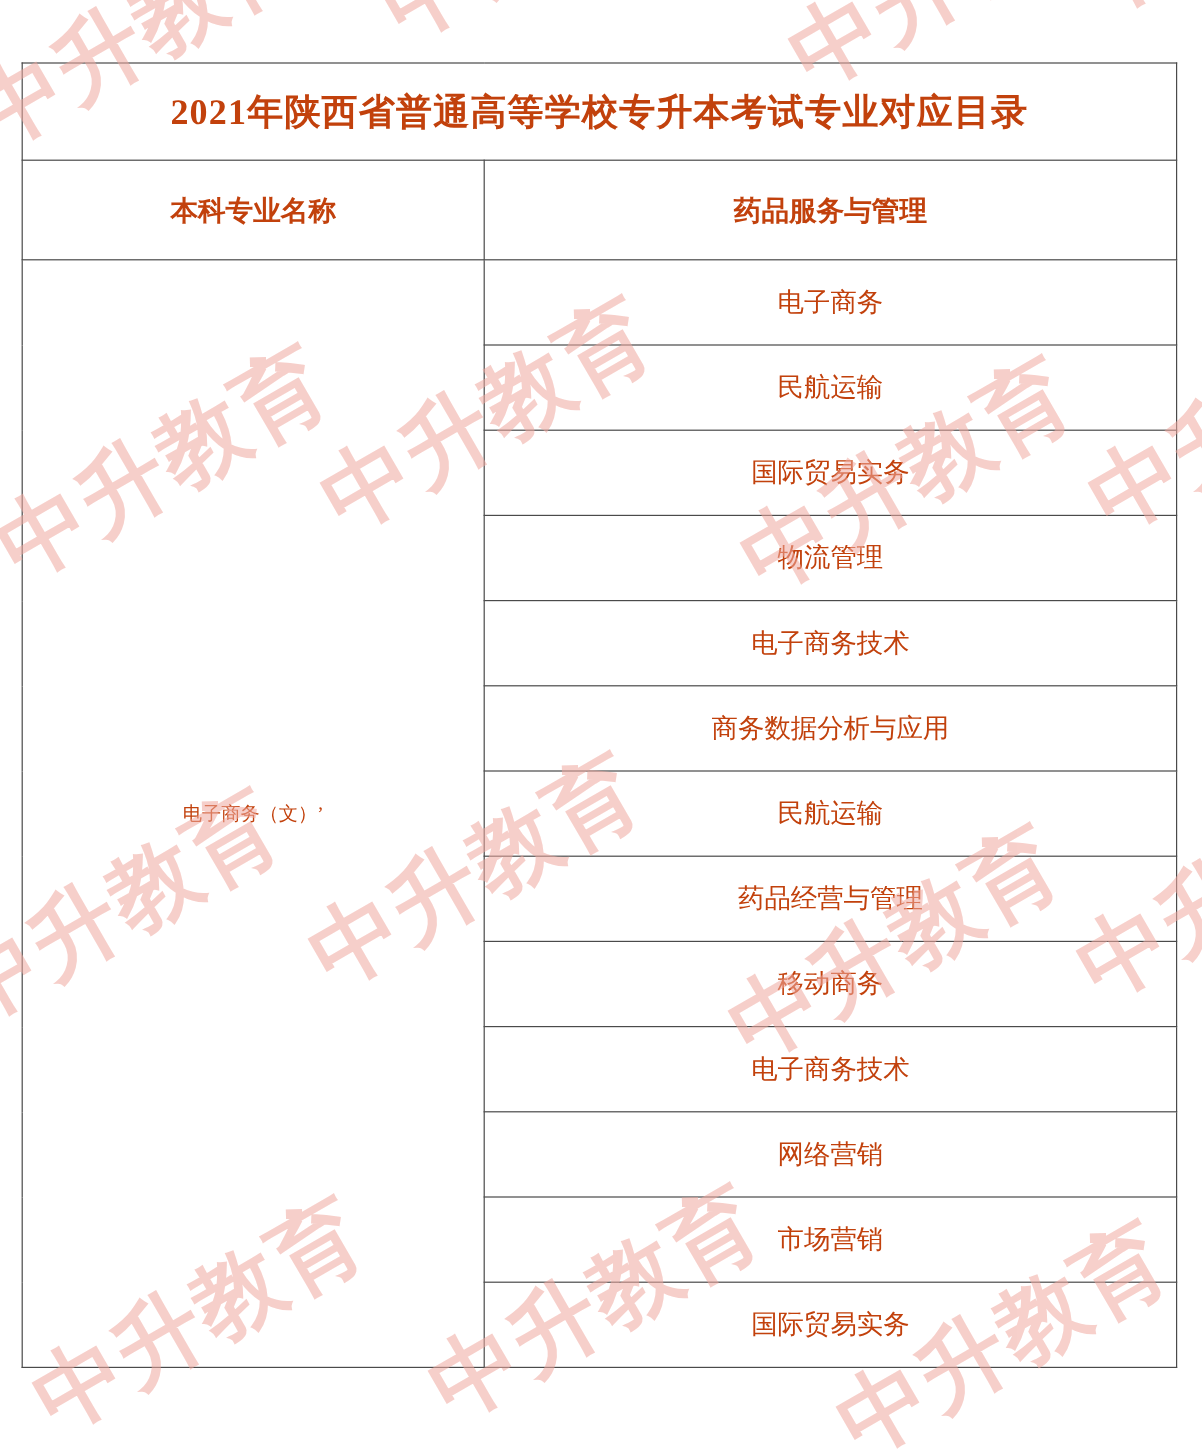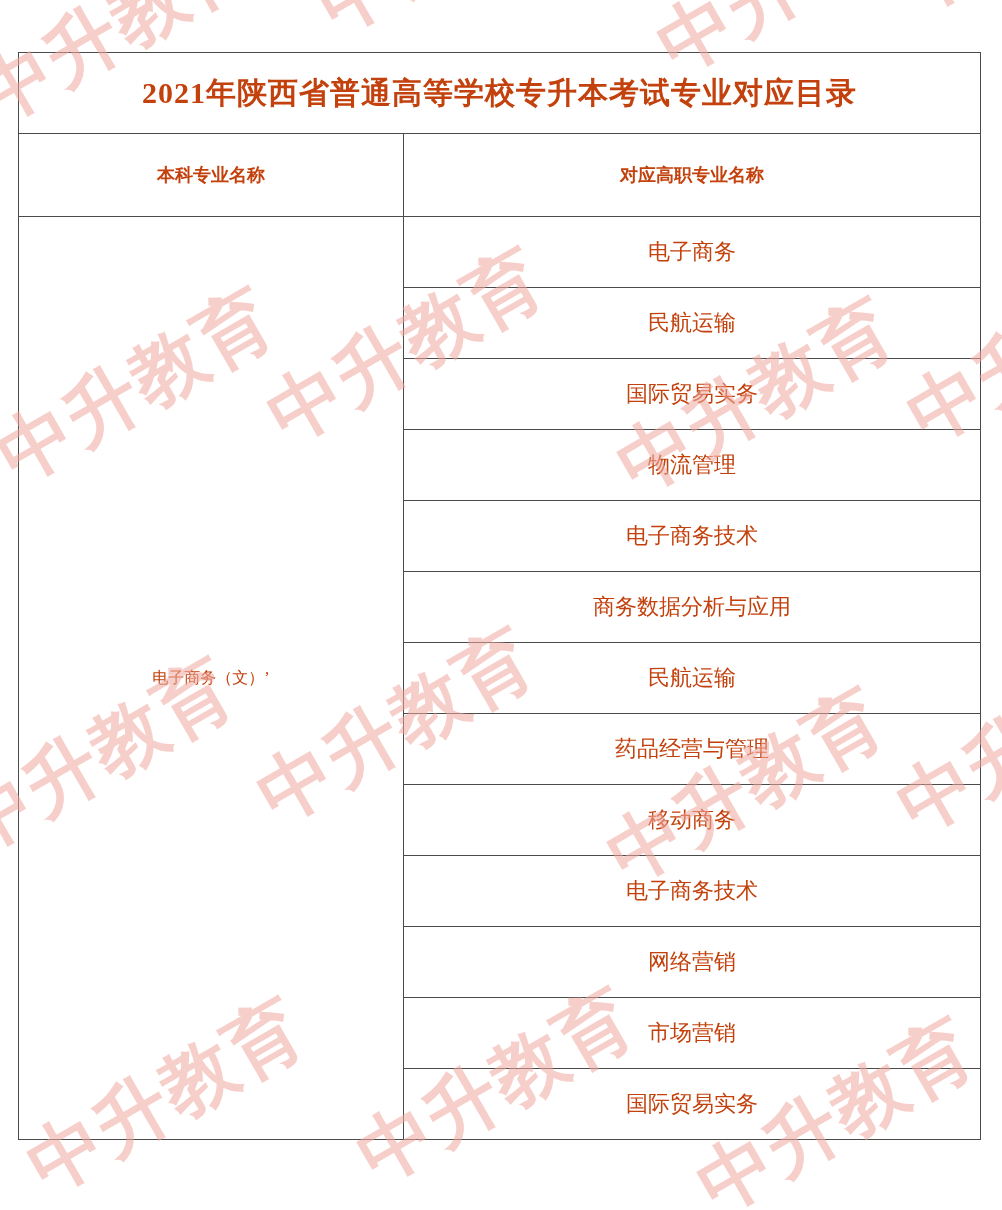--- a/index.html
+++ b/index.html
@@ -58,21 +58,21 @@
   }
   td.title-cell {
     height: 78px;
     font-size: 30px;
     font-weight: 700;
     letter-spacing: 1px;
     font-family: "Liberation Serif", "DejaVu Serif", serif;
   }
   td.head-cell {
     height: 80px;
-    font-size: 18px;
+    font-size: 23px;
     font-weight: 700;
     font-family: "Liberation Serif", "DejaVu Serif", serif;
   }
   td.major-cell {
     font-size: 16px;
     font-family: "Liberation Serif", "DejaVu Serif", serif;
   }
   td.item-cell {
     height: 68px;
     font-size: 22px;
@@ -89,21 +89,21 @@
     <colgroup>
       <col class="col-left">
       <col class="col-right">
     </colgroup>
     <tbody>
       <tr>
         <td class="title-cell" colspan="2">2021年陕西省普通高等学校专升本考试专业对应目录</td>
       </tr>
       <tr>
         <td class="head-cell">本科专业名称</td>
-        <td class="head-cell">对应高职专业名称</td>
+        <td class="head-cell">药品服务与管理</td>
       </tr>
       <tr>
         <td class="major-cell" rowspan="13">电子商务（文）’</td>
         <td class="item-cell">电子商务</td>
       </tr>
       <tr>
         <td class="item-cell">民航运输</td>
       </tr>
       <tr>
         <td class="item-cell">国际贸易实务</td>

